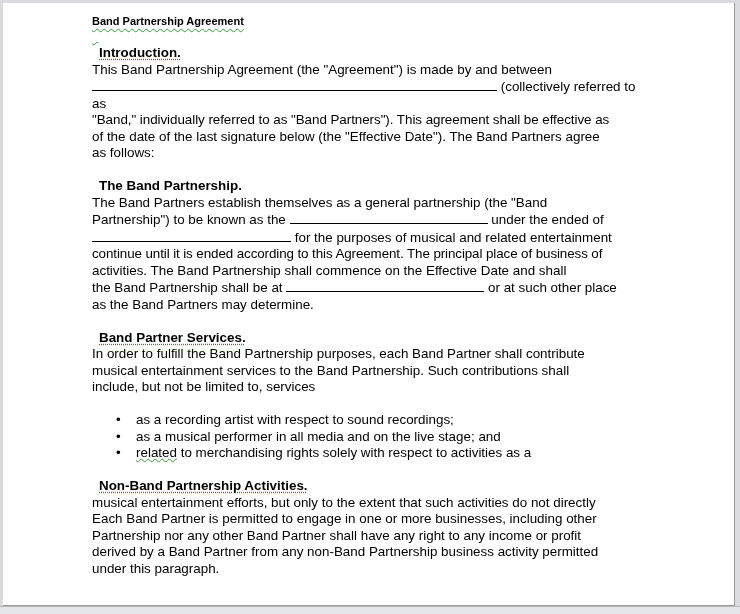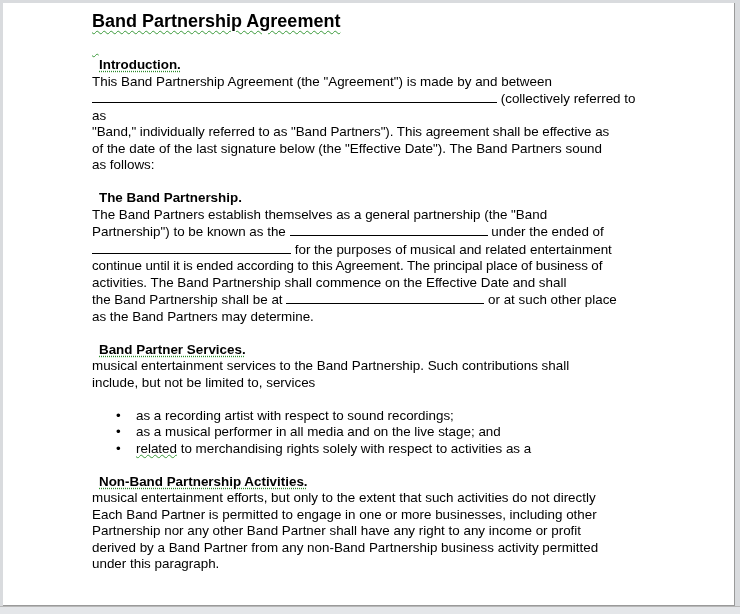--- a/index.html
+++ b/index.html
@@ -18,24 +18,24 @@
     }
     .bottom-bar {
       position:absolute; left:0; top:606px; width:740px; height:8px;
       background:#e4e6e9; border-top:1px solid #b8b8b8;
     }
     .content {
       position:absolute; left:89px; top:8px; width:560px;
       color:#000; font-size:13.4px; line-height:16.5px;
     }
     .title {
-      font-weight:bold; font-size:18px; line-height:20px;
+      font-weight:bold; font-size:11px; line-height:20px;
       text-decoration:underline wavy #3a9a3a; text-decoration-thickness:1px;
       text-underline-offset:3px;
-      margin:0 0 16px 0;
+      margin:0 0 4px 0;
     }
     .squig {
       display:block; height:10px; width:12px;
       text-decoration:underline wavy #3a9a3a; font-size:6px; color:transparent;
       line-height:6px;
     }
     .heading { font-weight:bold; margin:0;padding-left:7px; }
     .heading.grammar { text-decoration:underline dotted #2a8a2a; text-underline-offset:2px; }
     p { margin:0; }
     .section { margin-bottom:16.5px; }
@@ -52,37 +52,38 @@
   <div class="content">
 
     <div class="title">Band Partnership Agreement</div>
     <span class="squig">__</span>
 
     <div class="section">
       <p class="heading grammar">Introduction.</p>
       <p>This Band Partnership Agreement (the "Agreement") is made by and between</p>
       <p><span class="blank" style="width:405px"></span> <span>(collectively referred to as</span></p>
       <p style="letter-spacing:-0.05px">"Band," individually referred to as "Band Partners"). This agreement shall be effective as</p>
-      <p>of the date of the last signature below (the "Effective Date"). The Band Partners sound</p>
+      <p>of the date of the last signature below (the "Effective Date"). The Band Partners agree</p>
       <p>as follows:</p>
     </div>
 
     <div class="section">
       <p class="heading">The Band Partnership.</p>
       <p>The Band Partners establish themselves as a general partnership (the "Band</p>
       <p><span>Partnership") to be known as the</span> <span class="blank" style="width:198px"></span> <span>under the ended of</span></p>
       <p><span class="blank" style="width:199px"></span> <span>for the purposes of musical and related entertainment</span></p>
       <p style="letter-spacing:-0.1px">continue until it is ended according to this Agreement. The principal place of business of</p>
       <p>activities. The Band Partnership shall commence on the Effective Date and shall</p>
       <p><span>the Band Partnership shall be at</span> <span class="blank" style="width:198px"></span> <span>or at such other place</span></p>
       <p>as the Band Partners may determine.</p>
     </div>
 
     <div class="section">
       <p class="heading grammar">Band Partner Services.</p>
+      <p>In order to fulfill the Band Partnership purposes, each Band Partner shall contribute</p>
       <p>musical entertainment services to the Band Partnership. Such contributions shall</p>
       <p>include, but not be limited to, services</p>
       <ul>
         <li><span class="bullet">•</span><span>as a recording artist with respect to sound recordings;</span></li>
         <li><span class="bullet">•</span><span>as a musical performer in all media and on the live stage; and</span></li>
         <li><span class="bullet">•</span><span class="spell">related</span> <span>to merchandising rights solely with respect to activities as a</span><br></li>
       </ul>
     </div>
 
     <div class="section">

